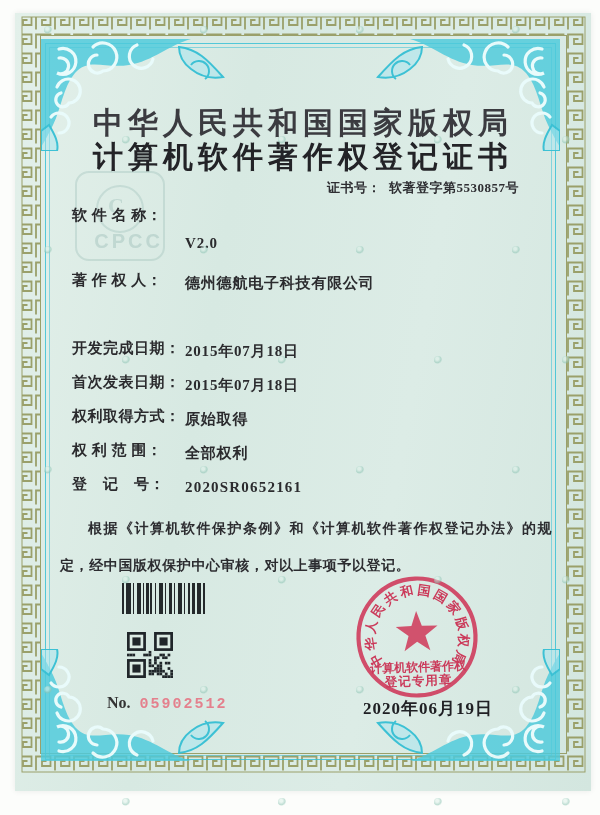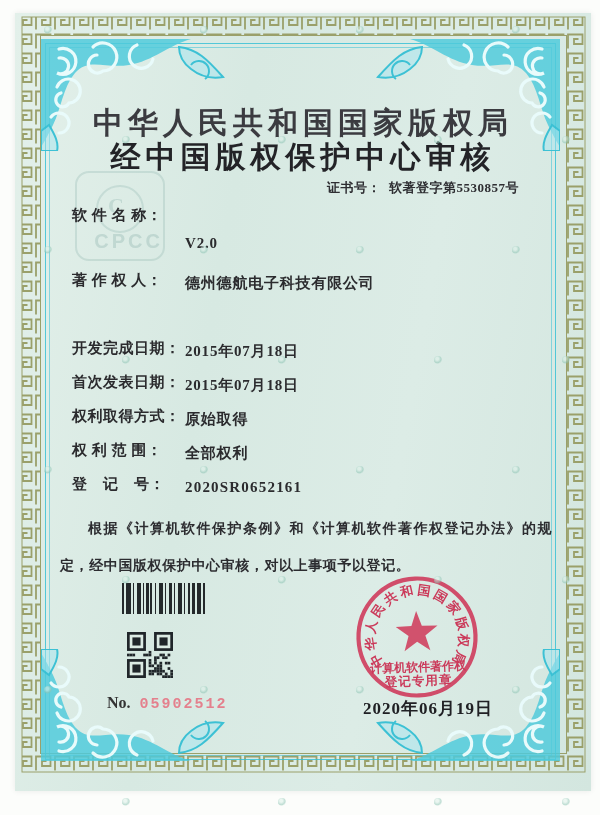--- a/index.html
+++ b/index.html
@@ -134,21 +134,21 @@
 
   <div class="wm">
     <div class="wm-box">
       <div class="wm-circle"></div>
       <div class="wm-c">C</div>
       <div class="wm-text">CPCC</div>
     </div>
   </div>
 
   <div class="authority">中华人民共和国国家版权局</div>
-  <div class="cert-title">经中国版权保护中心审核</div>
+  <div class="cert-title">计算机软件著作权登记证书</div>
   <div class="cert-no">
     <span class="lbl">证书号：</span><span>软著登字第5530857号</span>
   </div>
 
   <div class="row r0">
     <span class="lab">软 件 名 称：</span>
     <span class="val"><br><span>V2.0</span></span>
   </div>
   <div class="row r1">
     <span class="lab">著 作 权 人：</span>

